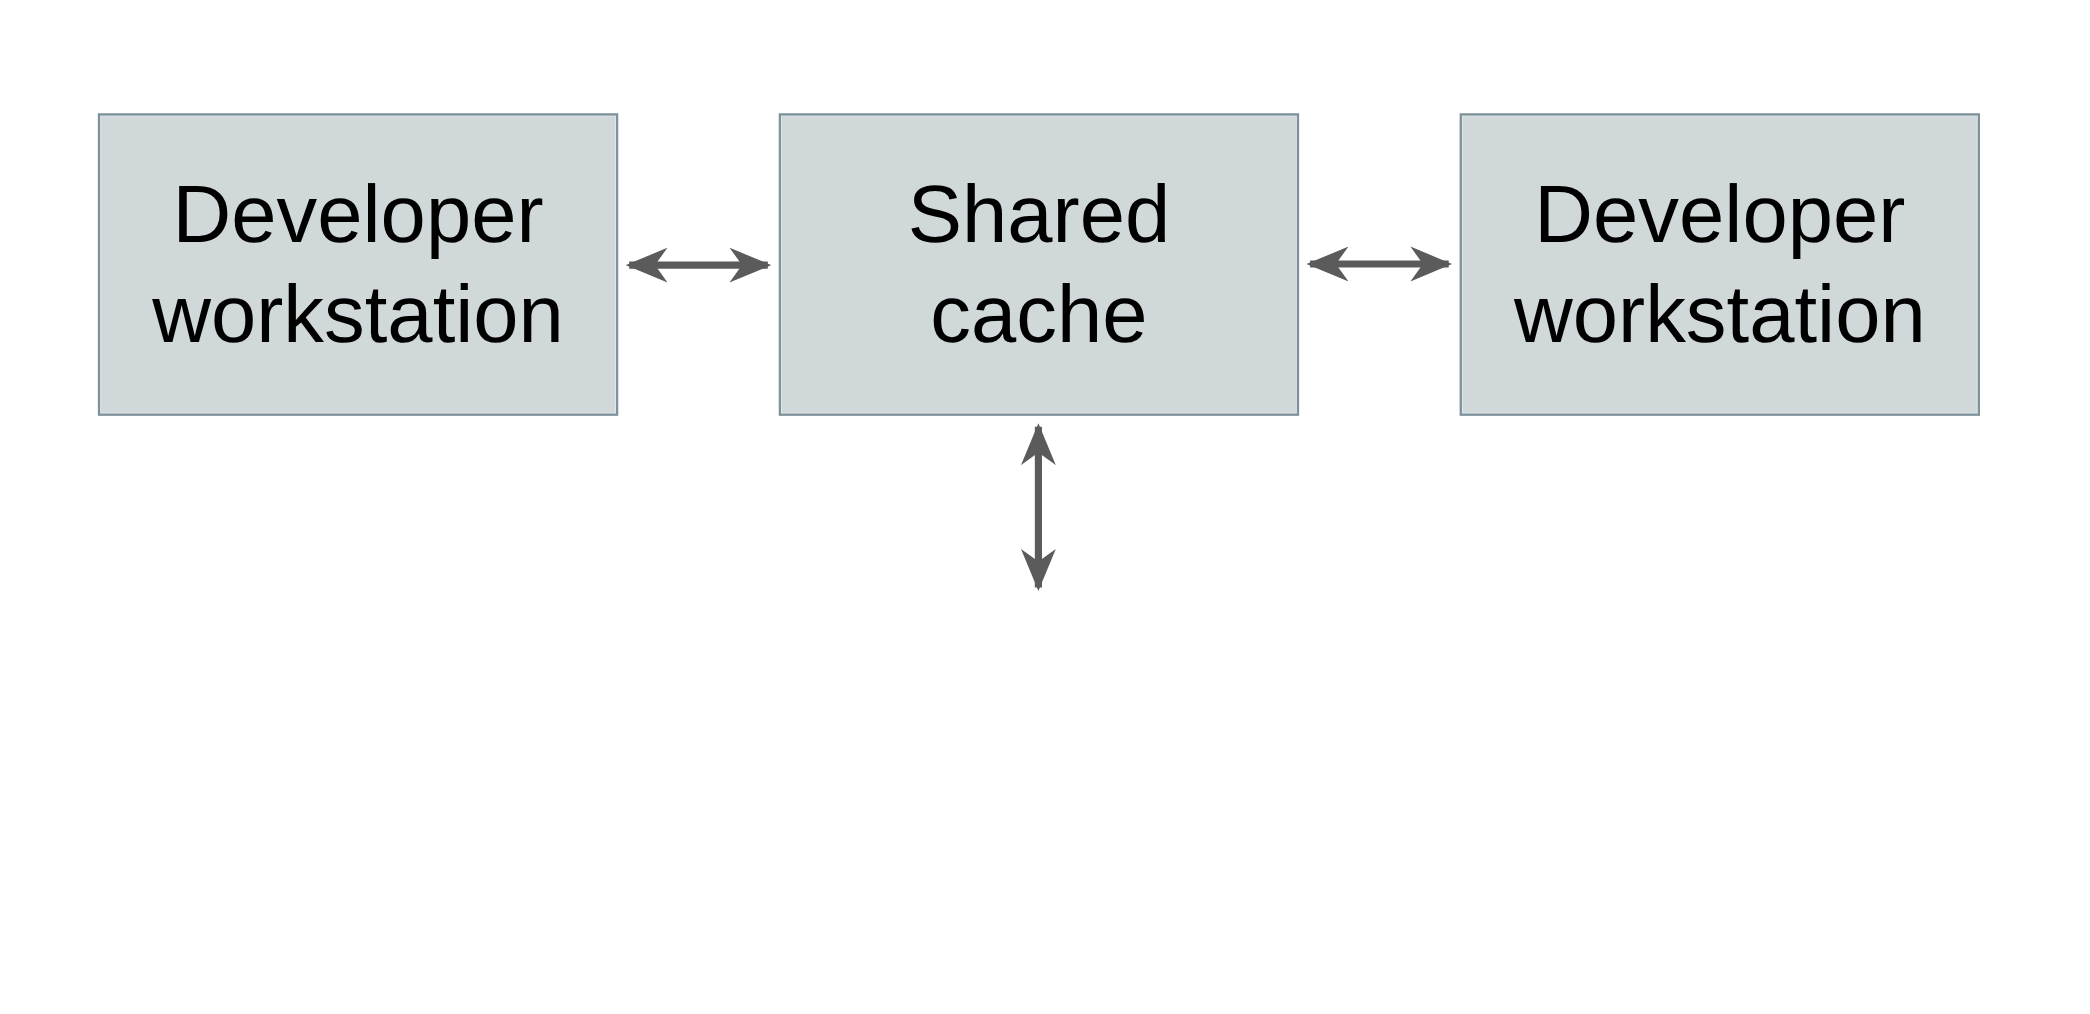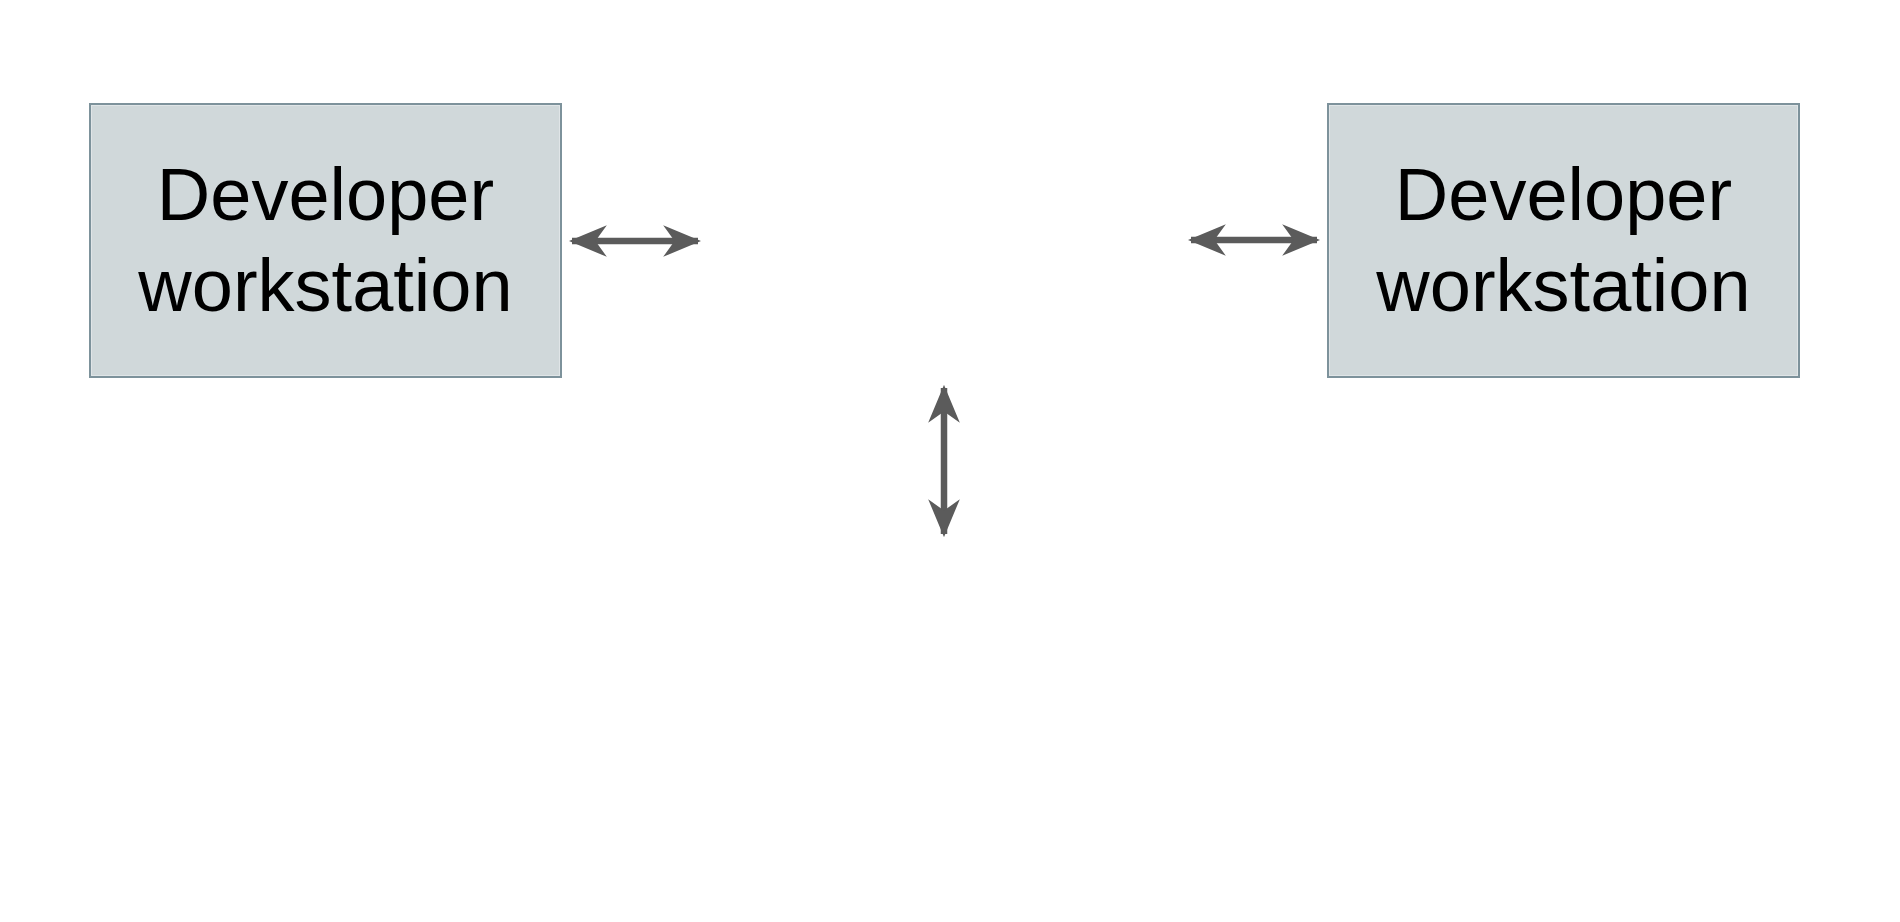--- a/index.html
+++ b/index.html
@@ -55,20 +55,24 @@
 </head>
 <body>
 
 <div class="diagram-canvas">
 
   <div class="node" id="node-dev-left">
     <span class="node-label">Developer
 workstation</span>
   </div>
 
+  <div class="node" id="node-cache">
+    <span class="node-label">Shared
+cache</span>
+  </div>
 
   <div class="node" id="node-dev-right">
     <span class="node-label">Developer
 workstation</span>
   </div>
 
 
   <svg class="edges-overlay" width="1900" height="922" viewBox="0 0 1900 922">
     <defs>
       <marker id="arrowhead" viewBox="0 0 12 10" markerUnits="userSpaceOnUse" markerWidth="38" markerHeight="32" refX="11" refY="5" orient="auto-start-reverse">

